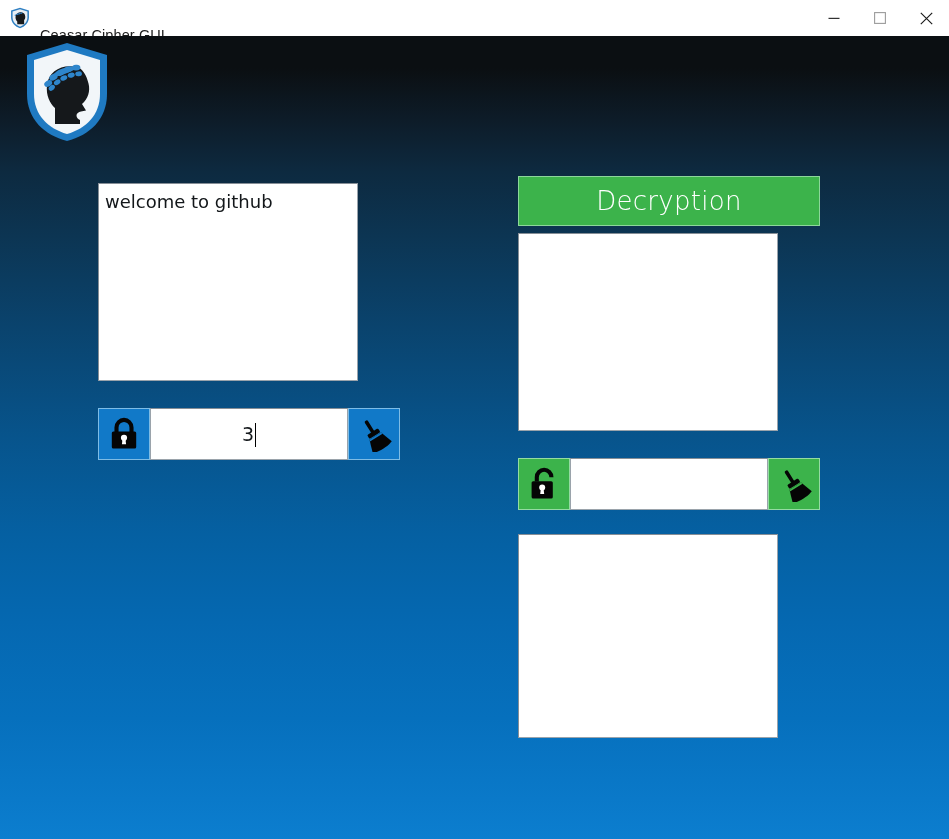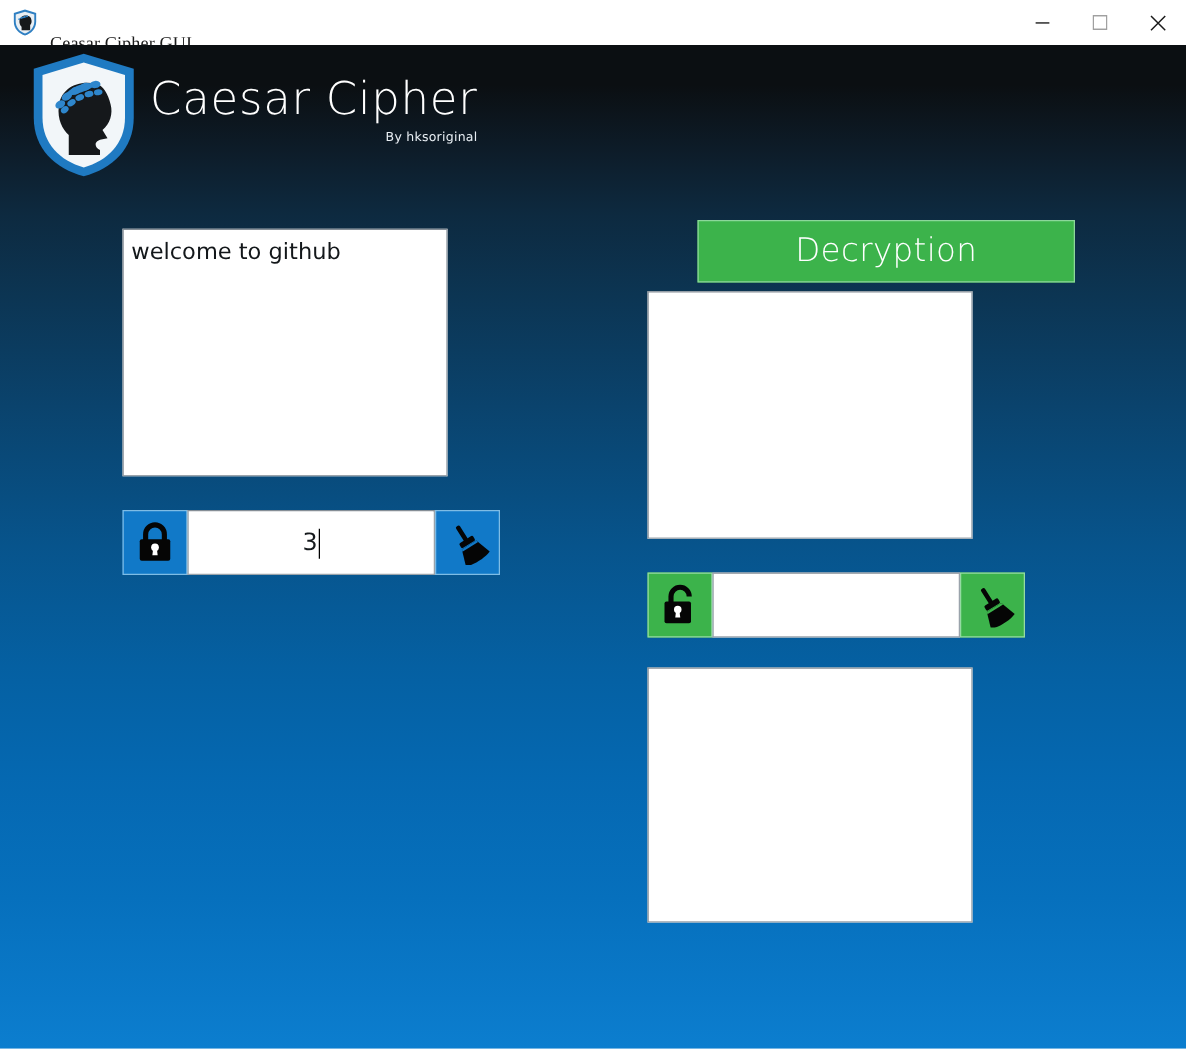--- a/index.html
+++ b/index.html
@@ -36,21 +36,21 @@
     width: 22px;
     height: 22px;
     margin-left: 9px;
     margin-right: 9px;
     flex: 0 0 auto;
     display: block;
   }
   #title-bar-text {
     font-size: 14.5px;
     color: #1b1b1b;
-    font-family: Liberation Serif, serif;
+    font-family: Liberation Sans, sans-serif;
     letter-spacing: 0.1px;
     white-space: nowrap;
     margin-top: 34px;
   }
   .win-controls {
     margin-left: auto;
     display: flex;
     height: 36px;
   }
   .win-btn {
@@ -142,21 +142,20 @@
     font-weight: 300;
     letter-spacing: 0.3px;
   }
   #header-encryption {
     background: #1179c8;
     border: 1px solid #6fb4e0;
   }
   #header-decryption {
     background: #3cb34b;
     border: 1px solid #8cd79a;
-    margin-left: 40px;
   }
 
   .text-area {
     margin-top: 7px;
     width: 260px;
     height: 198px;
     box-sizing: border-box;
     background: #ffffff;
     border: 1px solid #9aa3ab;
     border-top-color: #868e96;
@@ -288,24 +287,20 @@
         <ellipse cx="38.4" cy="32.6" rx="4.4" ry="3" transform="rotate(-22 38.4 32.6)" fill="#2e86cc"></ellipse>
         <ellipse cx="46.2" cy="29.4" rx="4.4" ry="3" transform="rotate(-14 46.2 29.4)" fill="#2e86cc"></ellipse>
         <ellipse cx="54.2" cy="27.6" rx="4.2" ry="2.9" transform="rotate(-6 54.2 27.6)" fill="#2e86cc"></ellipse>
         <ellipse cx="29.8" cy="47.8" rx="3.4" ry="2.5" transform="rotate(-40 29.8 47.8)" fill="#2e86cc"></ellipse>
         <ellipse cx="35.2" cy="42.2" rx="3.6" ry="2.5" transform="rotate(-34 35.2 42.2)" fill="#2e86cc"></ellipse>
         <ellipse cx="41.8" cy="38" rx="3.6" ry="2.5" transform="rotate(-24 41.8 38)" fill="#2e86cc"></ellipse>
         <ellipse cx="49.2" cy="35.2" rx="3.6" ry="2.5" transform="rotate(-14 49.2 35.2)" fill="#2e86cc"></ellipse>
         <ellipse cx="56.6" cy="33.8" rx="3.4" ry="2.4" transform="rotate(-6 56.6 33.8)" fill="#2e86cc"></ellipse>
       </svg>
 
-      <div id="logo-text-wrap">
-        <div id="logo-title">Caesar Cipher</div>
-        <div id="logo-subtitle">By hksoriginal</div>
-      </div>
     </div>
 
     <div class="panel" id="panel-encryption">
 
 
       <div class="text-area" placeholder="">welcome to github</div>
 
       <div class="key-row">
 
         <div class="icon-btn blue">

